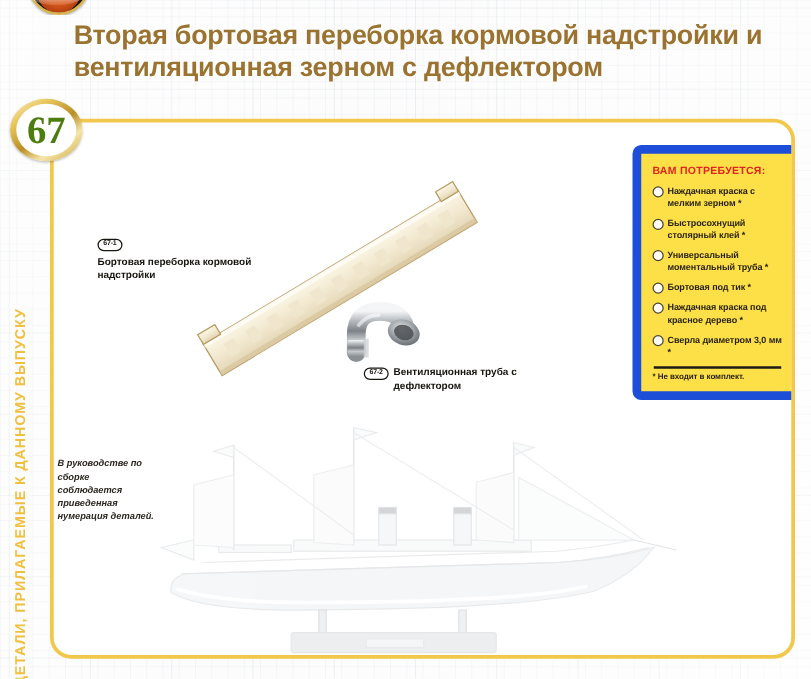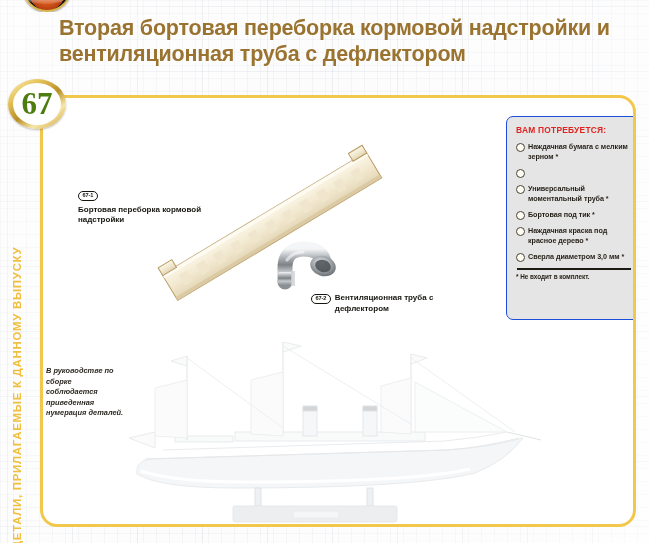--- a/index.html
+++ b/index.html
@@ -92,22 +92,22 @@
   #pagenum .num{
     position:absolute;inset:0;display:flex;align-items:center;justify-content:center;
     font-family:"Liberation Serif","DejaVu Serif",serif;
     font-weight:bold;font-size:31px;color:#4d7c0f;
     padding-bottom:1px;
   }
 
   
   #materials{
     position:absolute;left:463px;top:18px;width:136px;height:204px;
-    background:#e5e5e5;
-    border:1px solid #1d4ed8;
+    background:#fde047;
+    border:7px solid #1d4ed8;
     border-radius:7px;
     padding:8px 9px 7px 9px;
     box-sizing:border-box;
   }
   #materials h3{
     margin:0 0 7px 0;
     color:#e0231f;font-size:8.4px;font-weight:bold;letter-spacing:.25px;
   }
   .mat-item{
     display:flex;align-items:flex-start;gap:3px;margin-bottom:6.5px;
@@ -153,21 +153,21 @@
 </head>
 <body>
 
 <div id="grid-bg"></div>
 
 <div id="emblem">
   <div class="disc"></div>
   <div class="sheen"></div>
 </div>
 
-<h1 id="title">Вторая бортовая переборка кормовой надстройки и вентиляционная труба с дефлектором</h1>
+<h1 id="title">Вторая бортовая переборка кормовой надстройки и вентиляционная зерном с дефлектором</h1>
 
 <div id="spine">
   <div id="spine-label">ДЕТАЛИ, ПРИЛАГАЕМЫЕ К ДАННОМУ ВЫПУСКУ</div>
 </div>
 
 <div id="frame">
   <div id="frame-inner">
 
     <svg id="bulkhead" viewBox="0 0 250 190">
       <defs>
@@ -222,21 +222,21 @@
       <rect x="7" y="34" width="14" height="13" rx="2" fill="url(#chrome)"></rect>
       <rect x="20" y="33" width="4" height="15" fill="#cfd3d6" opacity=".8"></rect>
       <path d="M16 22 Q22 14 32 14" fill="none" stroke="#ffffff" stroke-width="3" opacity=".55" stroke-linecap="round"></path>
     </svg>
 
     <div class="callout" style="left:35px;top:92px;width:125px;flex-direction:column;">
       <span class="badge">67-1</span>
       <span class="callout-text">Бортовая переборка кормовой надстройки</span>
     </div>
 
-    <div class="callout" style="left:268px;top:195px;width:135px;">
+    <div class="callout" style="left:248px;top:195px;width:135px;">
       <span class="badge">67-2</span>
       <span class="callout-text">Вентиляционная труба с дефлектором</span>
     </div>
 
     <div id="note">В руководстве по сборке соблюдается приведенная нумерация деталей.</div>
 
     <svg id="ship" viewBox="0 0 430 200">
       <g stroke="#9aa3ab" fill="none" stroke-width="1">
 
         <path d="M22 146 Q20 134 34 131 L330 122 Q372 120 408 110 Q392 132 360 145 Q300 160 120 160 Q45 160 22 146 Z" fill="#dfe3e7" stroke="#b2b9c0"></path>
@@ -276,24 +276,25 @@
         <rect x="118" y="178" width="164" height="16" rx="2" fill="#c2c8ce" stroke="#aab2ba"></rect>
         <rect x="178" y="183" width="46" height="7" fill="#dfe3e7" stroke="#b6bdc4"></rect>
       </g>
     </svg>
 
     <div id="materials">
       <h3>ВАМ ПОТРЕБУЕТСЯ:</h3>
 
       <div class="mat-item">
         <span class="mat-circle"></span>
-        <span class="mat-text">Наждачная бумага с мелким зерном *</span>
-      </div>
-      <div class="mat-item">
-        <span class="mat-circle"></span>
+        <span class="mat-text">Наждачная краска с мелким зерном *</span>
+      </div>
+      <div class="mat-item">
+        <span class="mat-circle"></span>
+        <span class="mat-text">Быстросохнущий столярный клей *</span>
       </div>
       <div class="mat-item">
         <span class="mat-circle"></span>
         <span class="mat-text">Универсальный моментальный труба *</span>
       </div>
       <div class="mat-item">
         <span class="mat-circle"></span>
         <span class="mat-text">Бортовая под тик *</span>
       </div>
       <div class="mat-item">

